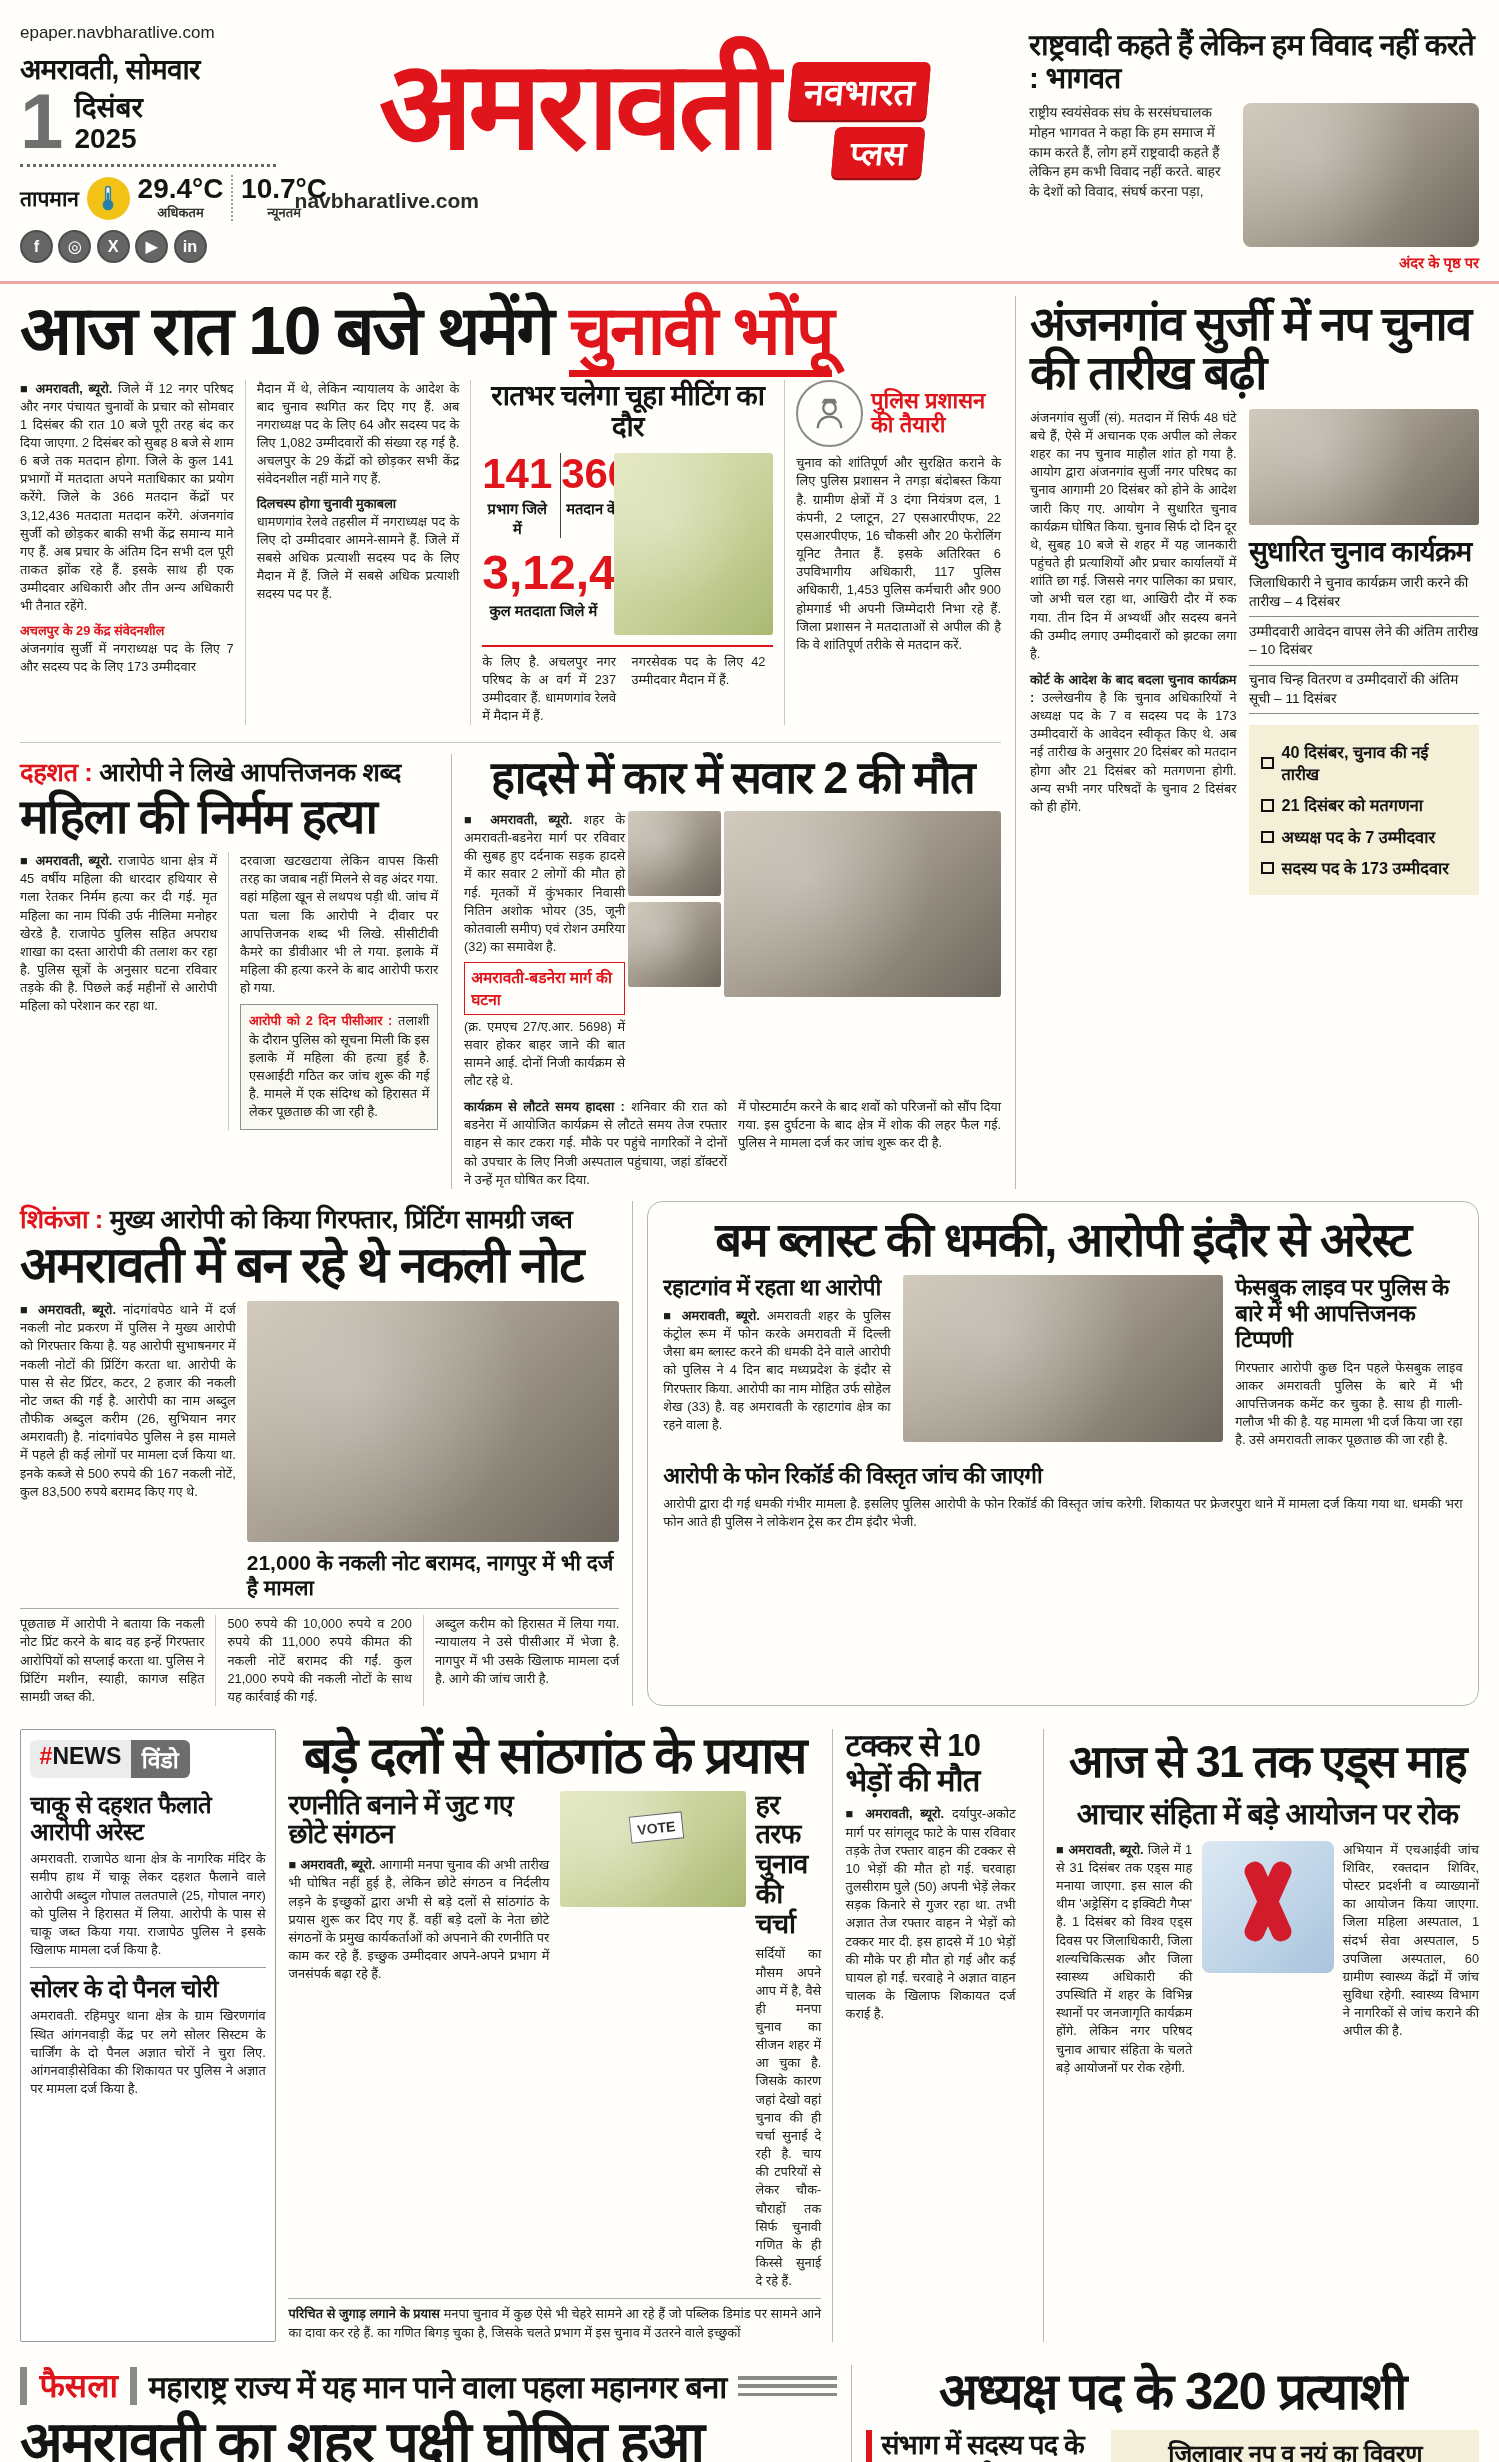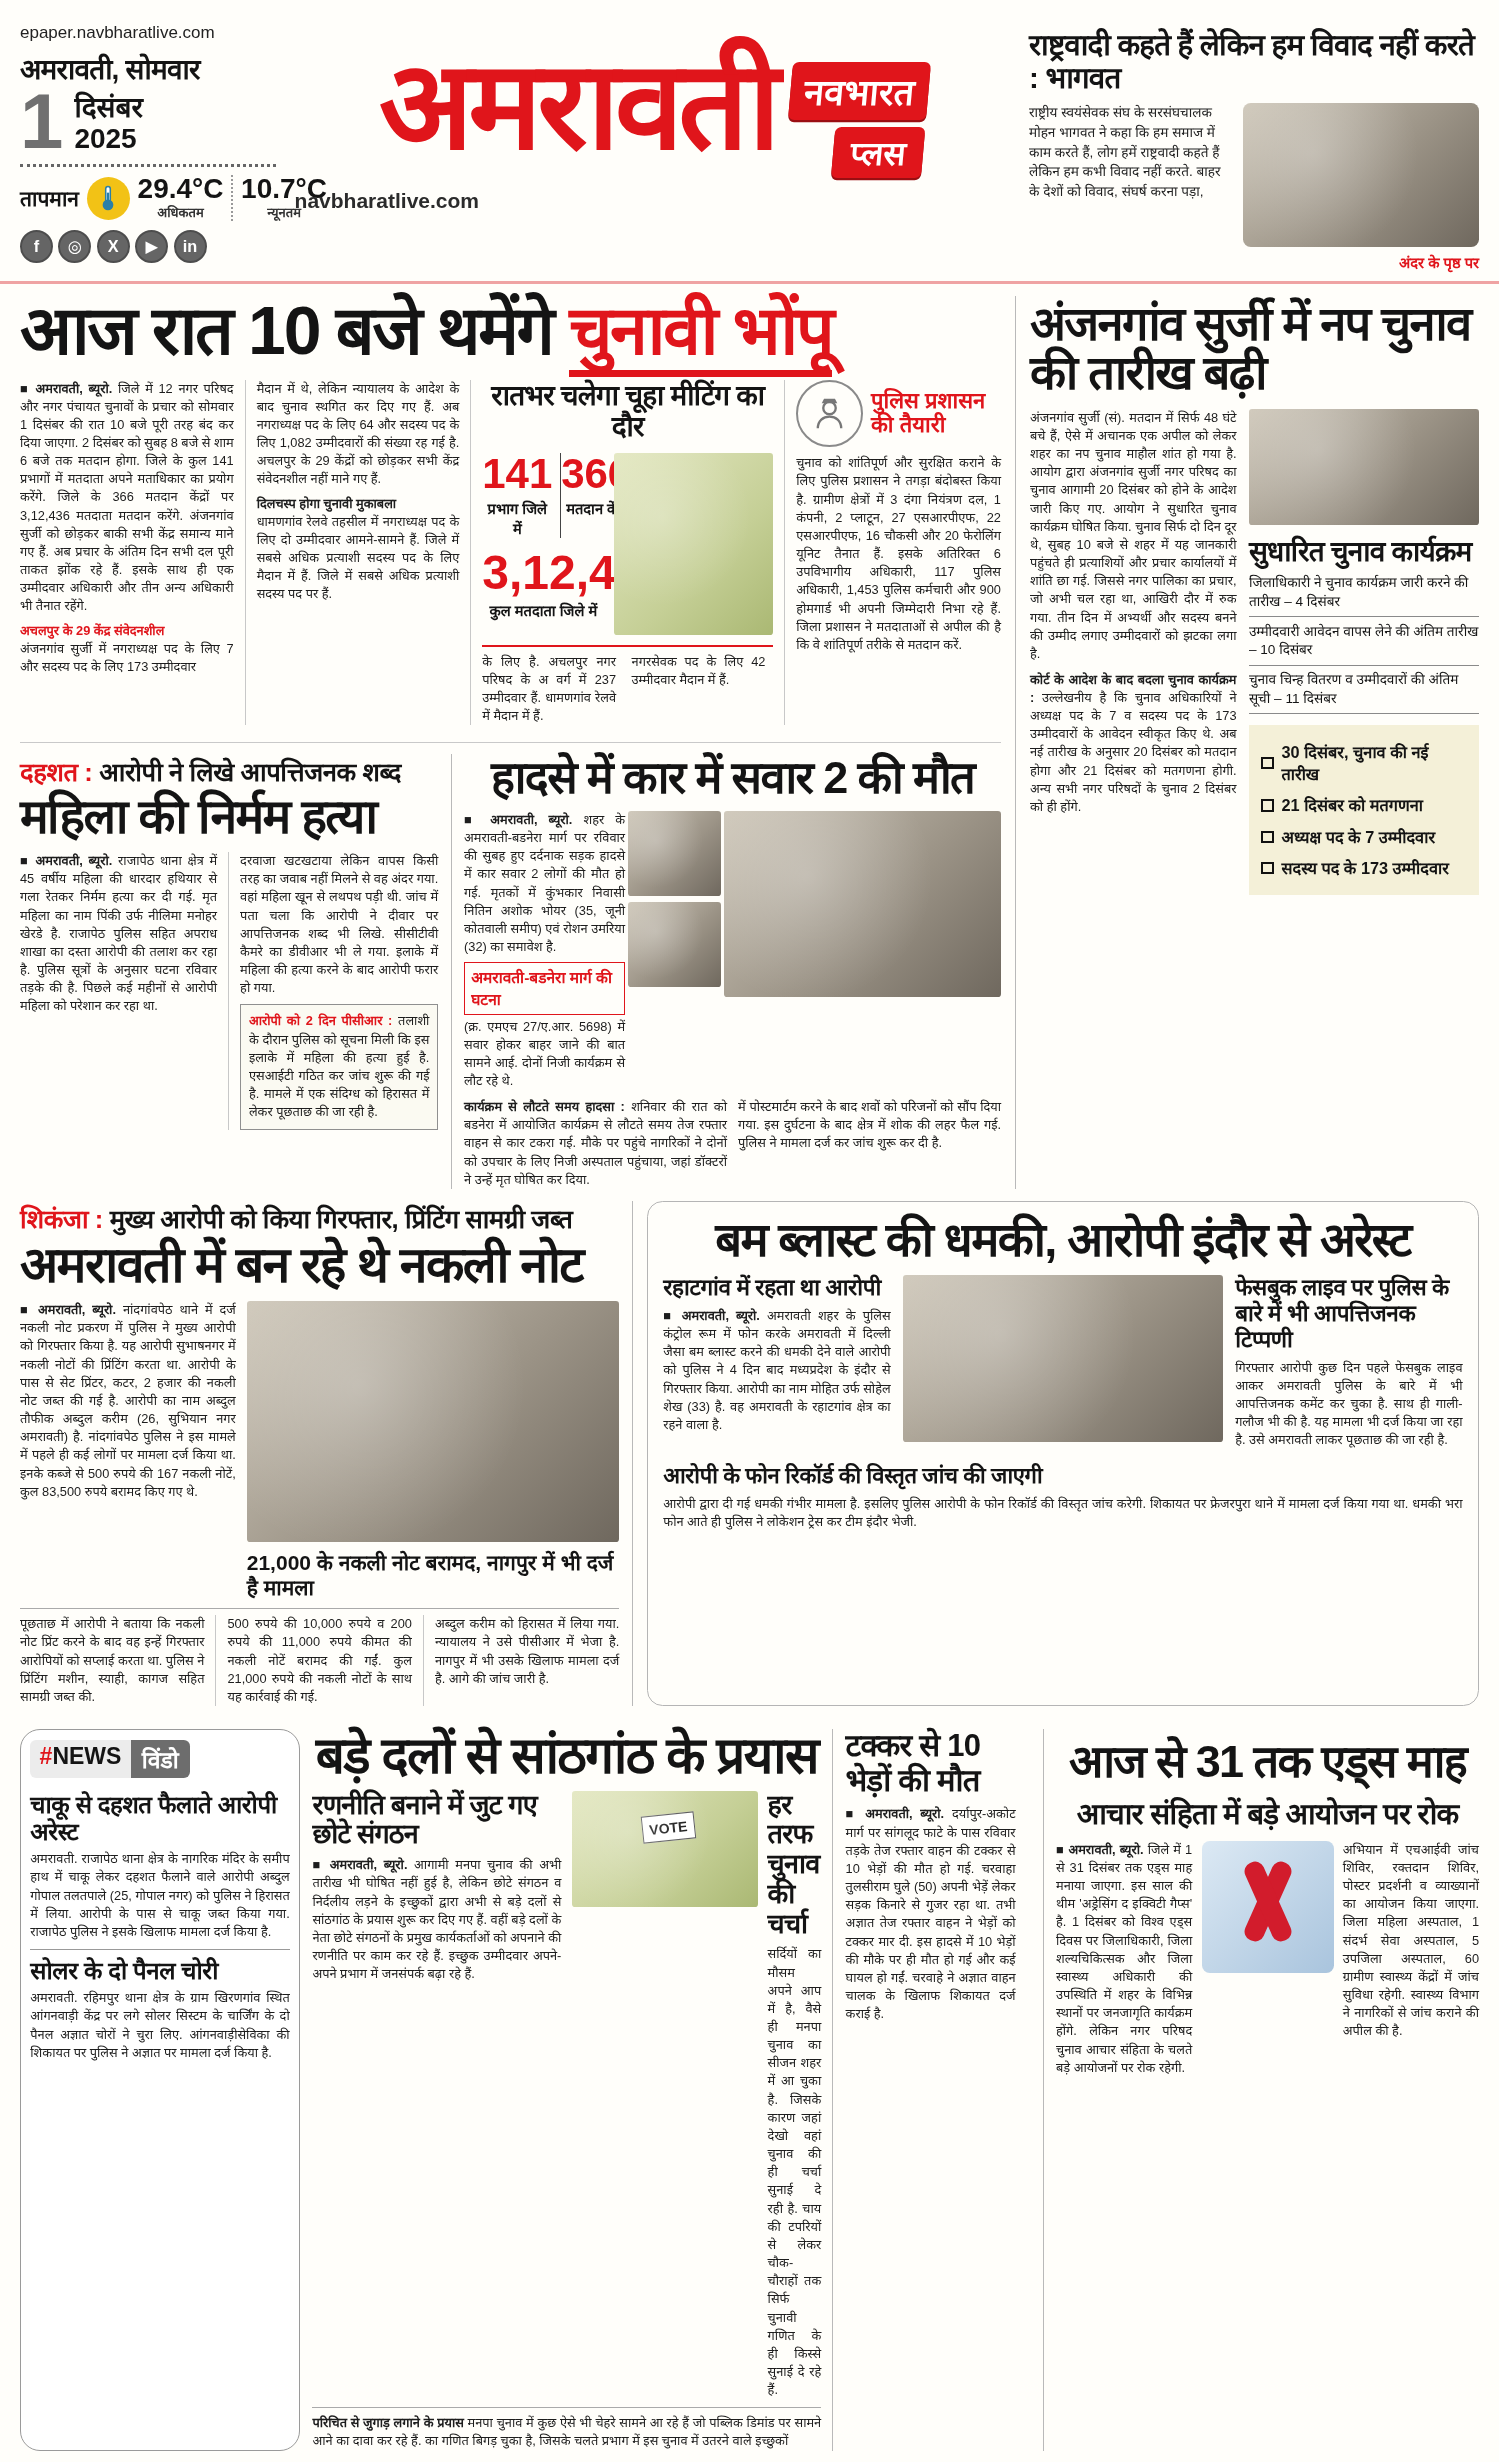--- a/index.html
+++ b/index.html
@@ -107,21 +107,21 @@
 .bomb{flex:1;border:1.6px solid #b5b5b5;border-radius:15.5px;padding:12.4px 15.5px}
 .bomb-hl{font-size:47px;font-weight:800;text-align:center;letter-spacing:-1.6px;line-height:1.05}
 .bomb-grid{display:flex;gap:12.4px;margin-top:11px}
 .b-c{flex:1}
 .b-sub{font-size:22.5px;font-weight:800;line-height:1.15;letter-spacing:-0.4px}
 .bomb-ph{width:40%;flex:none;height:167px}
 .b-mid{font-size:22px;font-weight:800;margin-top:9.3px;letter-spacing:-0.4px}
 .b-bot{display:flex;gap:12.4px;margin-top:6.2px}
 
 .botrow{display:flex;padding:11px 20px;gap:12.4px}
-.news-win{width:280px;flex:none;border:1.6px solid #9a9a9a;border-radius:20px;padding:9.3px;background:#fff}
+.news-win{width:256px;flex:none;border:1.6px solid #9a9a9a;border-radius:2px;padding:9.3px;background:#fff}
 .nw-tag{display:inline-flex;margin-bottom:6.2px}
 .nw-t1{background:#ececec;font-weight:800;font-size:23px;padding:3.1px 9.3px;border-radius:6.2px 0 0 6.2px}
 .nw-t2{background:#6d6d6d;color:#fff;font-weight:800;font-size:23px;padding:3.1px 11px;border-radius:0 6.2px 6.2px 0}
 .nw-h{font-size:24px;font-weight:800;line-height:1.12;margin:7.8px 0 4.7px;letter-spacing:-0.4px}
 .nw-div{border-top:1.6px solid #999;margin:7.8px 0}
 .collusion{flex:1;padding-right:11px;border-right:0.8px solid #b9b9b9}
 .coll-hl{font-size:51px;font-weight:800;text-align:center;letter-spacing:-1.6px;line-height:1.05}
 .coll-grid{display:flex;gap:11px;margin-top:7.8px}
 .coll-sub{font-size:27px;font-weight:800;letter-spacing:-0.8px;line-height:1.1}
 .vote-ph{width:186px;height:116px;flex:none}
@@ -321,21 +321,21 @@
           <div class="ph rail-ph"></div>
           <div class="sched-h">सुधारित चुनाव कार्यक्रम</div>
           <ul class="sched">
             <li>जिलाधिकारी ने चुनाव कार्यक्रम जारी करने की तारीख – 4 दिसंबर</li>
             <li>उम्मीदवारी आवेदन वापस लेने की अंतिम तारीख – 10 दिसंबर</li>
             <li>चुनाव चिन्ह वितरण व उम्मीदवारों की अंतिम सूची – 11 दिसंबर</li>
           </ul>
           <div class="bullets">
             <div class="bullet">
                 <span class="chk"></span>
-                <span>30 दिसंबर, चुनाव की नई तारीख</span>
+                <span>40 दिसंबर, चुनाव की नई तारीख</span>
               </div>
             <div class="bullet">
                 <span class="chk"></span>
                 <span>21 दिसंबर को मतगणना</span>
               </div>
             <div class="bullet">
                 <span class="chk"></span>
                 <span>अध्यक्ष पद के 7 उम्मीदवार</span>
               </div>
             <div class="bullet">

